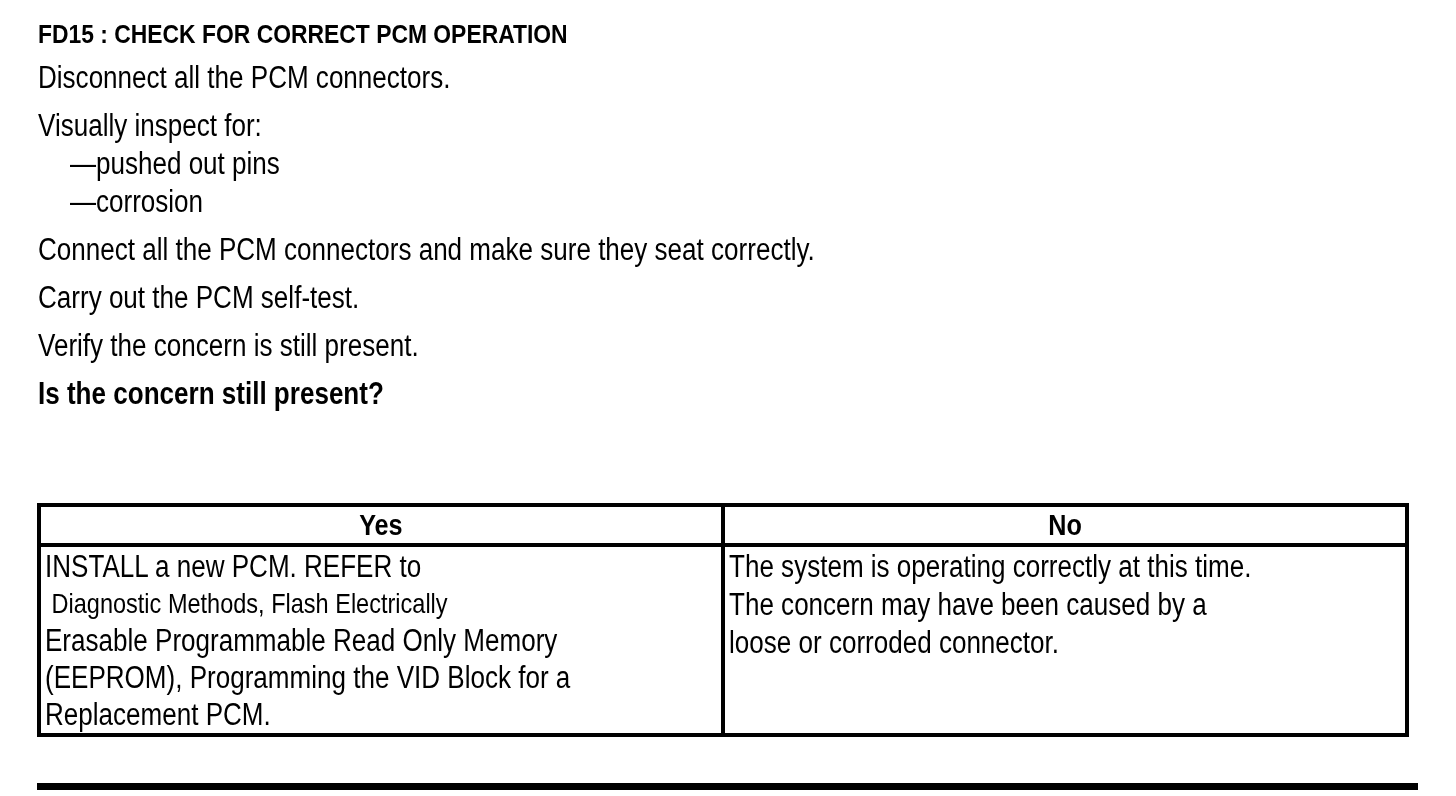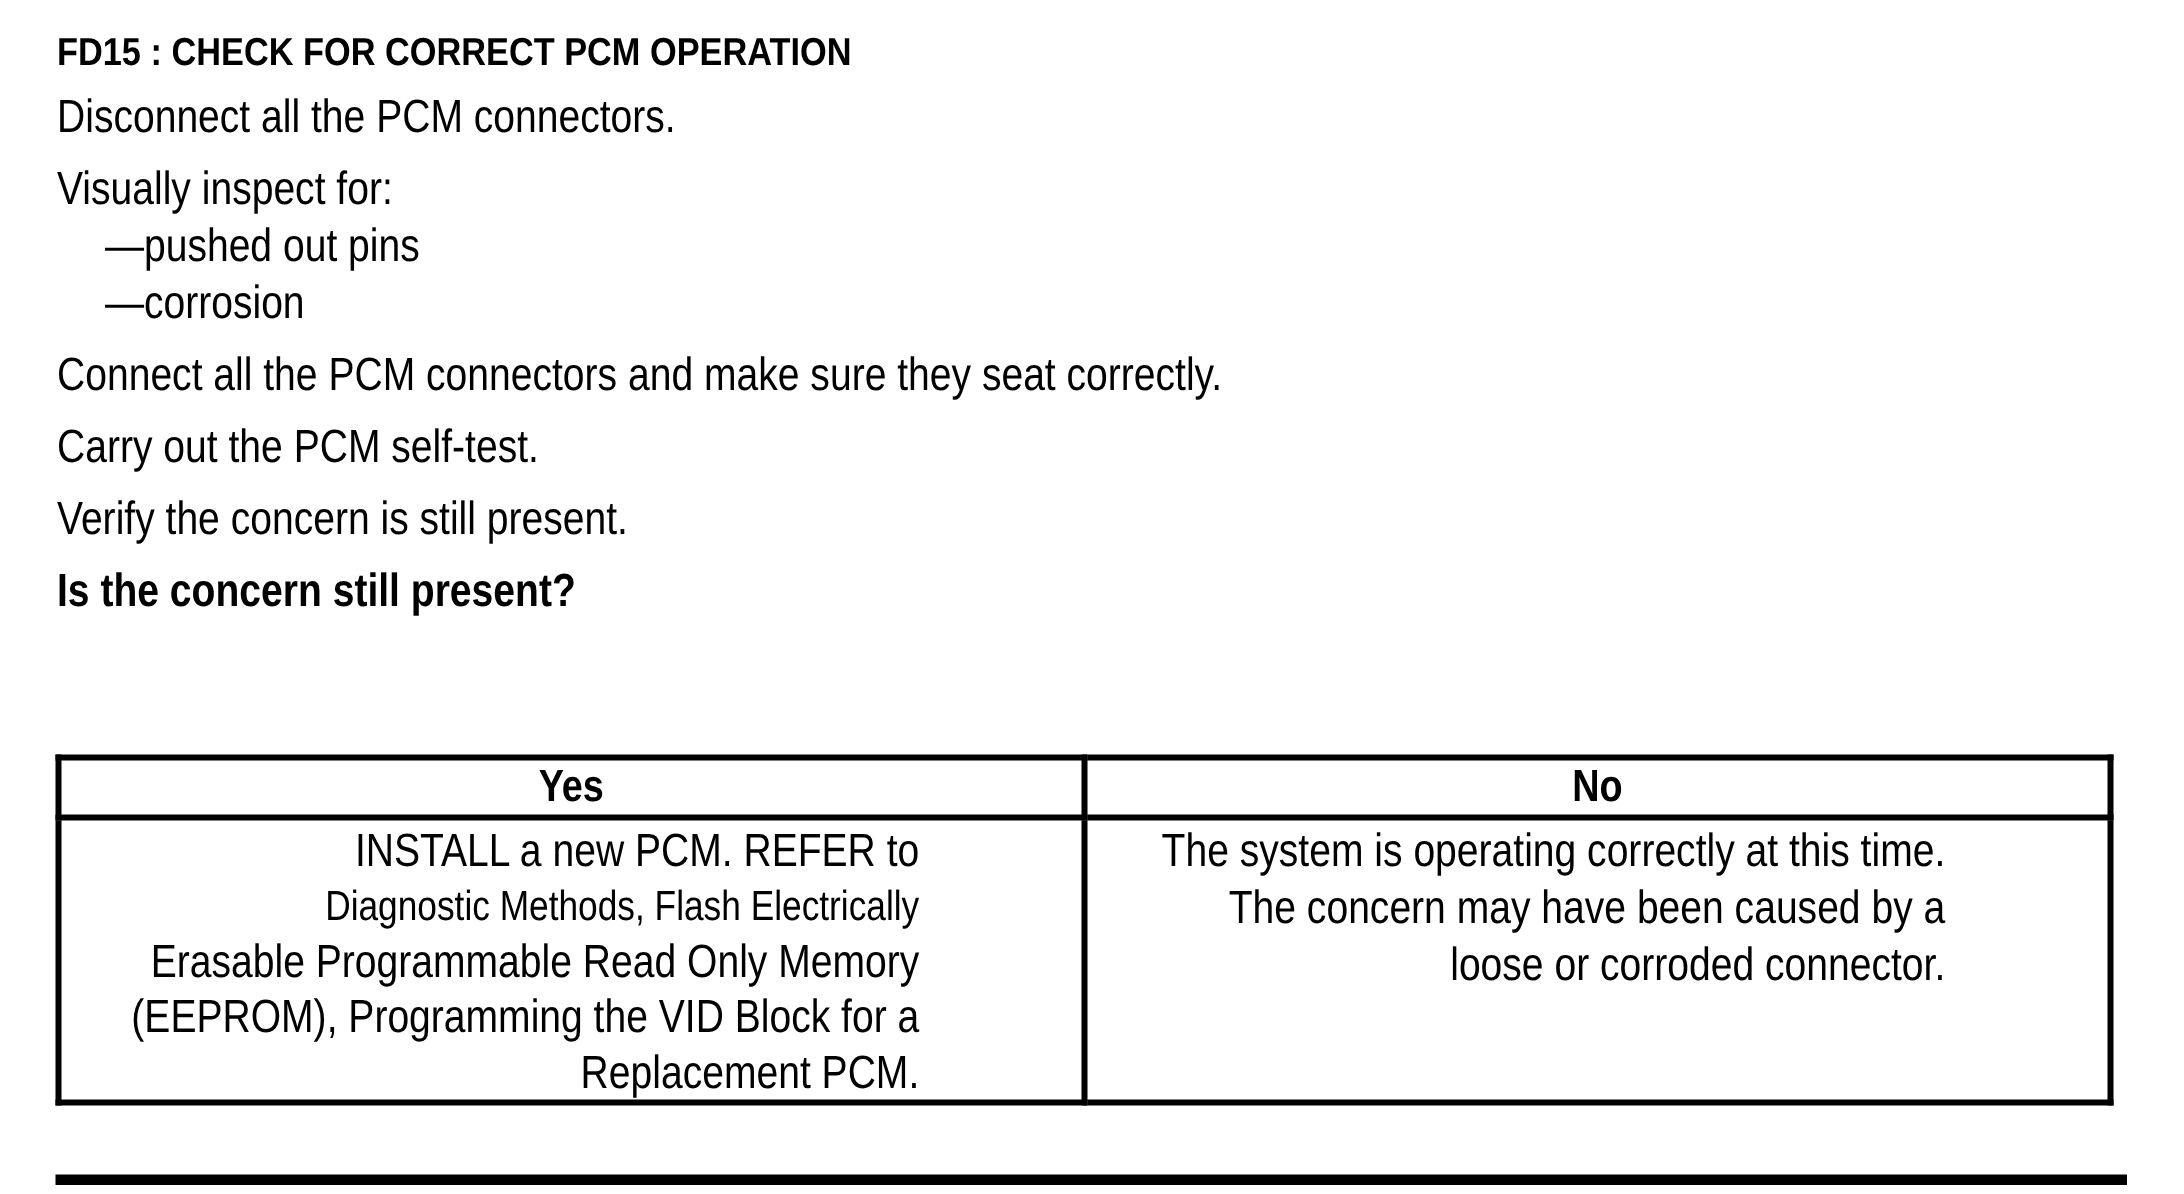--- a/index.html
+++ b/index.html
@@ -69,21 +69,20 @@
     line-height: 36px;
     transform: scaleX(0.84);
     transform-origin: center;
     white-space: pre;
   }
   table.result td {
     height: 184px;
     vertical-align: top;
     padding: 1px 0 0 4px;
     overflow: hidden;
-    text-align: right;
   }
   td.no-cell {
     vertical-align: middle;
     padding: 0 0 0 6px;
   }
   .cell-line {
     font-size: 31px;
     line-height: 37px;
     white-space: pre;
     transform: scaleX(0.84);

